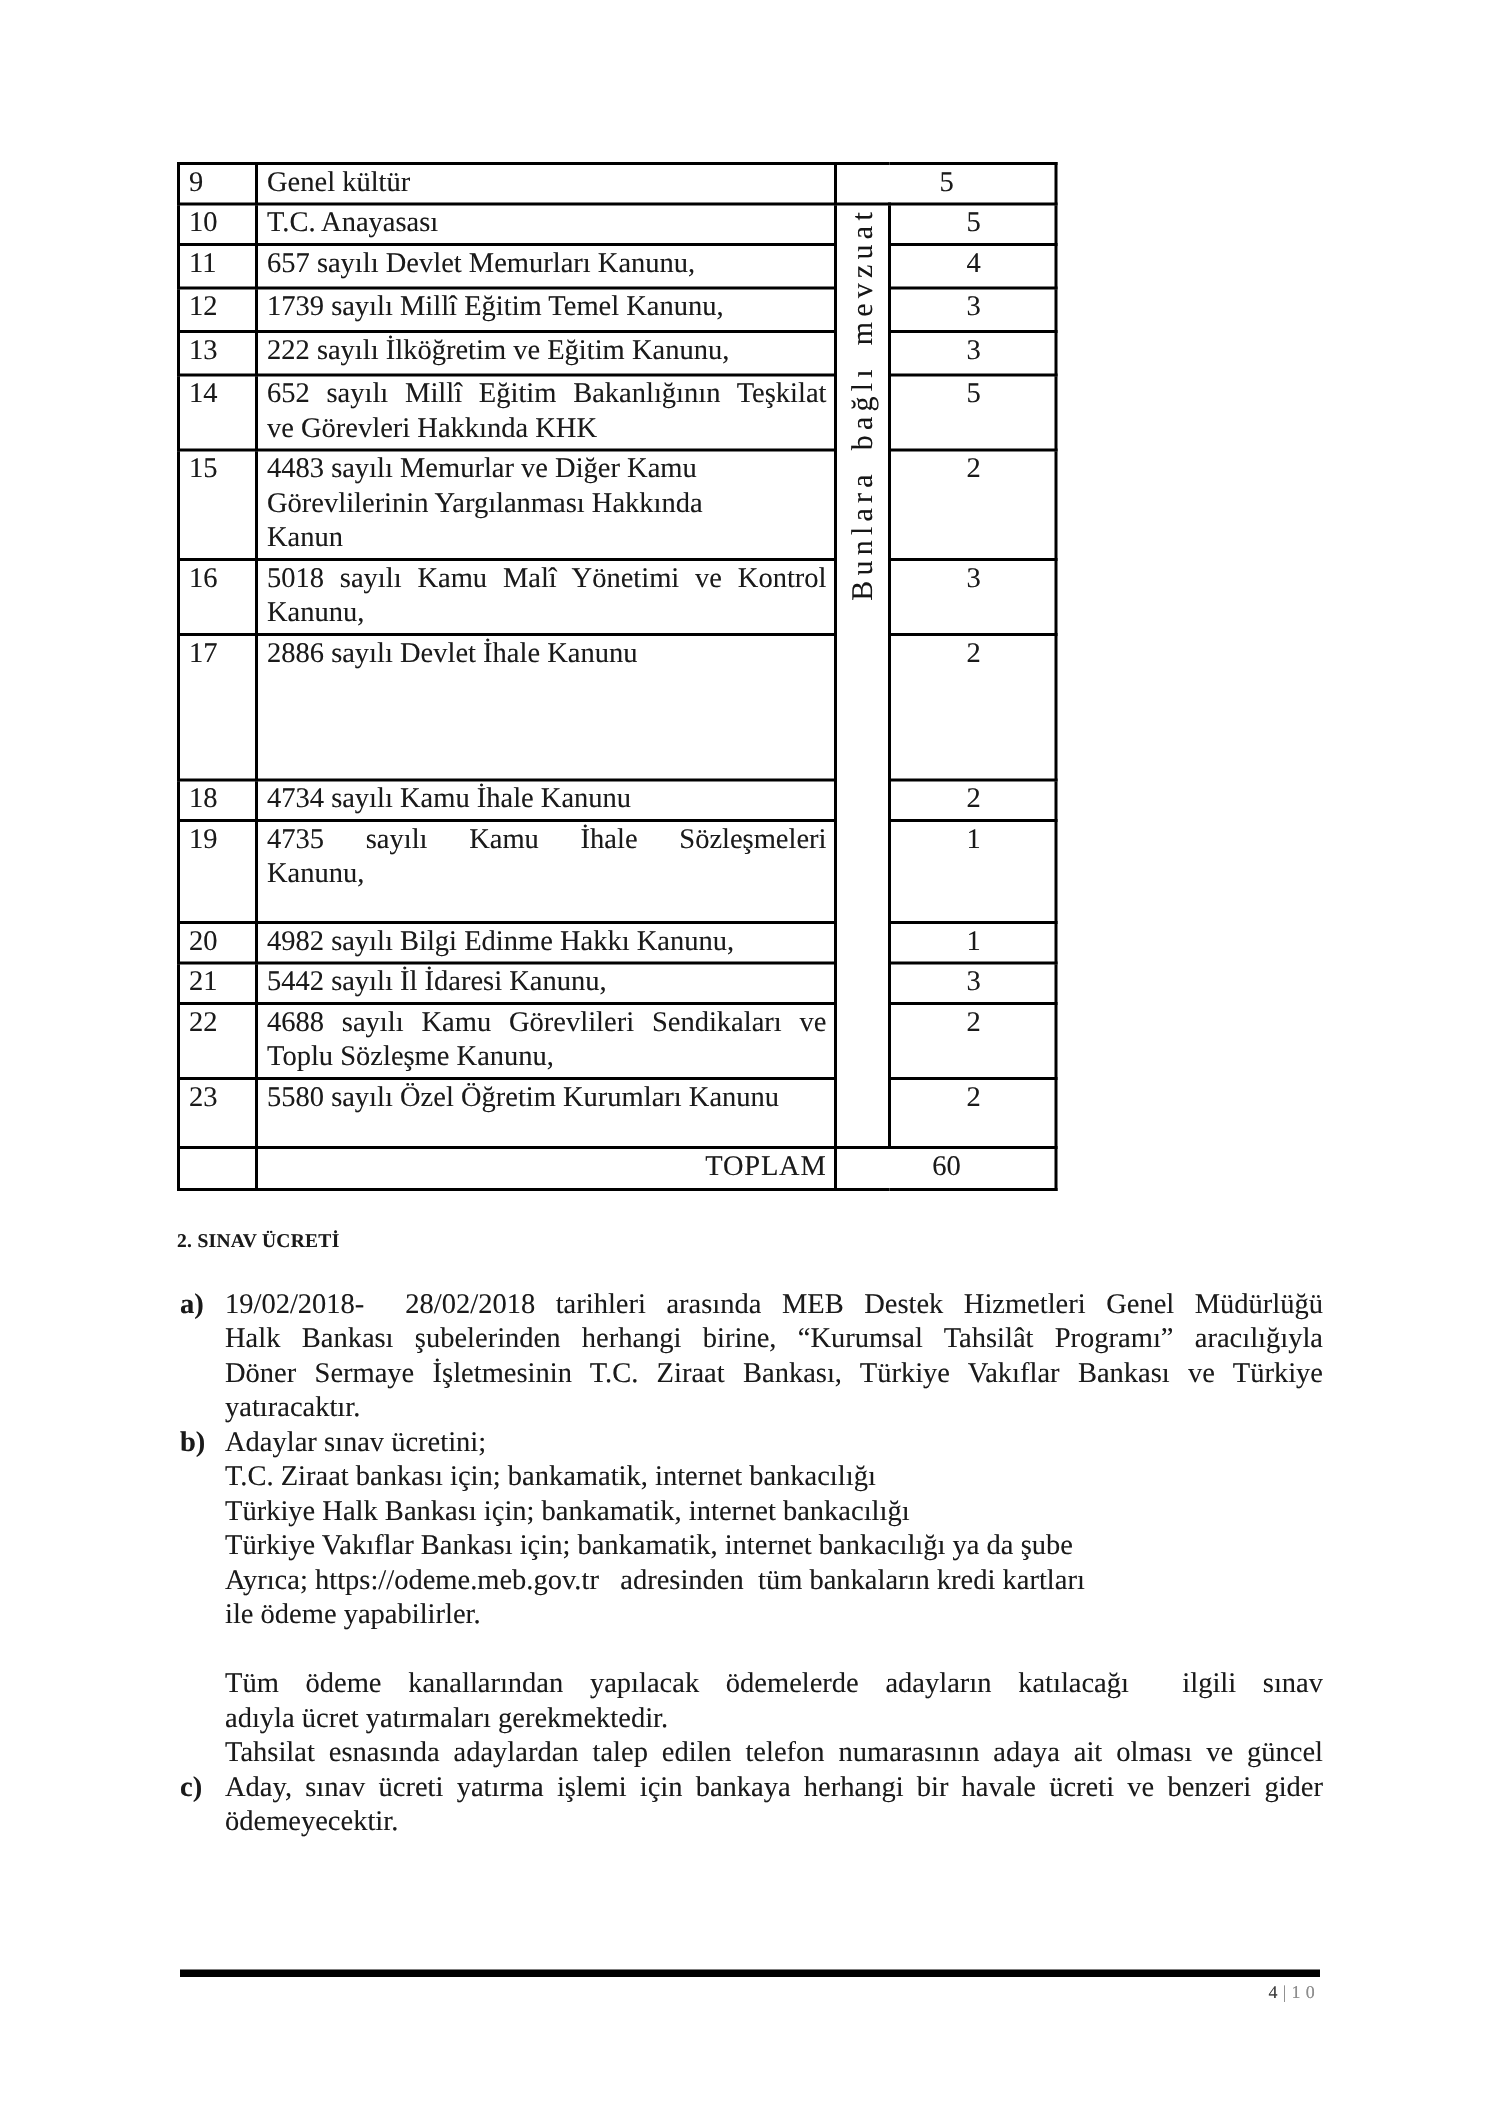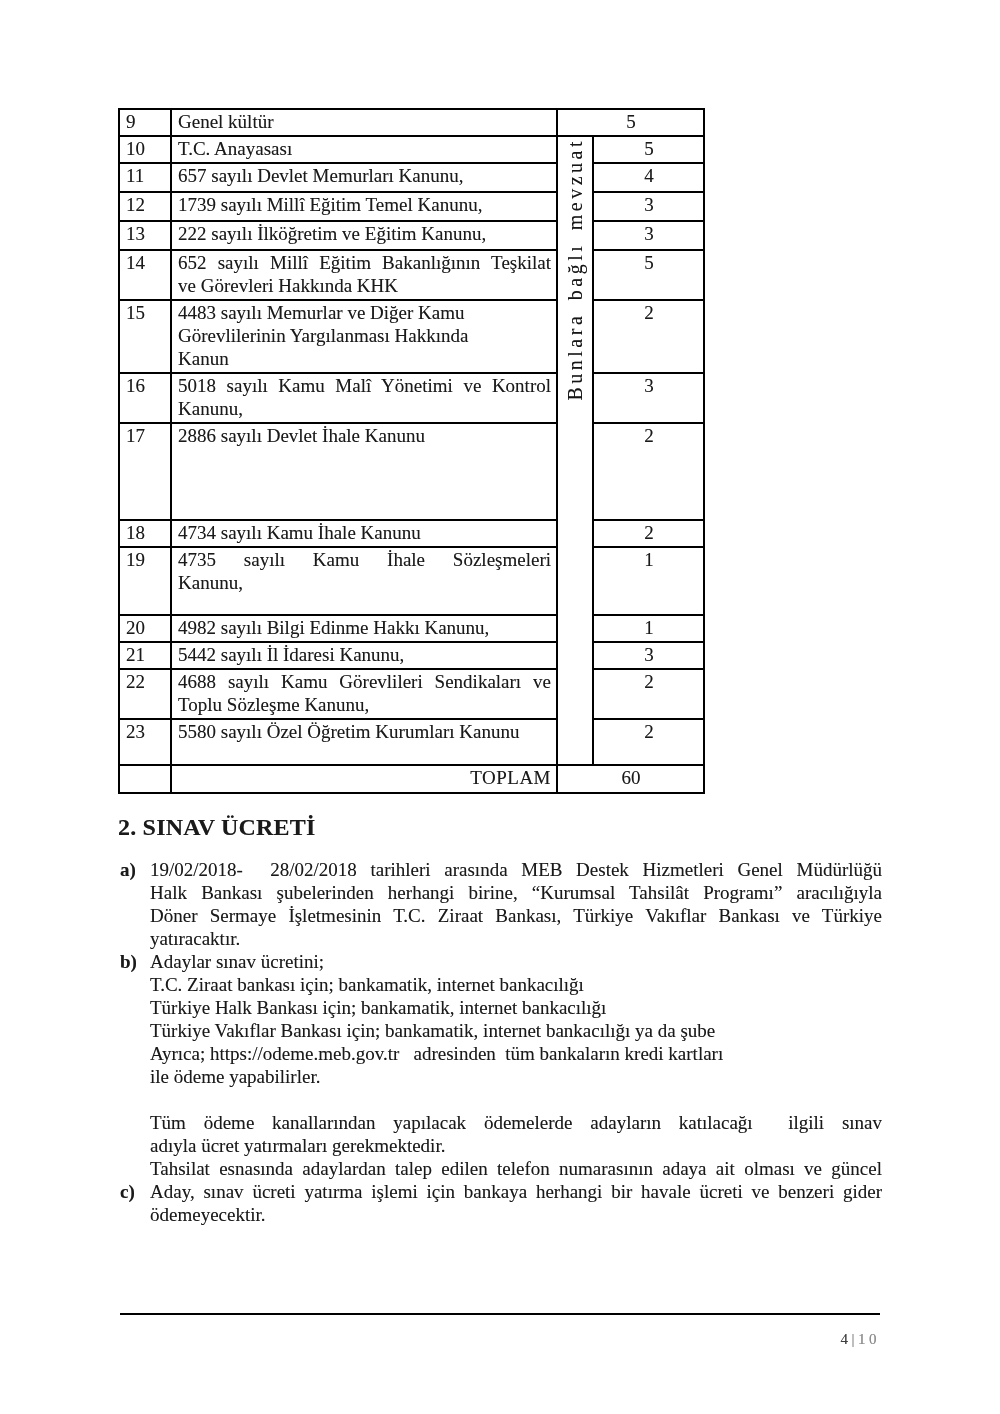--- a/index.html
+++ b/index.html
@@ -18,31 +18,31 @@
   td.rotcell{border-left:3px solid #000;vertical-align:middle;text-align:center;padding:0;}
   td.rotcell .rot{
     display:inline-block;writing-mode:vertical-rl;transform:rotate(180deg);
     white-space:nowrap;font-size:20px;letter-spacing:3.5px;word-spacing:4px;color:#161616;
   }
   td.toplamcell{text-align:right;font-weight:normal;font-size:20px;padding-right:6px;letter-spacing:.5px;}
   .tl{white-space:pre-wrap;}
   .jl{text-align:justify;text-align-last:justify;}
   
   #bodytext{position:absolute;left:118px;top:815px;width:764px;font-size:19px;line-height:23px;}
-  #heading{font-weight:bold;font-size:24px;line-height:24px;margin-bottom:19px;letter-spacing:.2px;}
+  #heading{font-weight:bold;font-size:13px;line-height:24px;margin-bottom:19px;letter-spacing:.2px;}
   .item{position:relative;padding-left:32px;}
   .item.gap{margin-top:23px;}
   .item .label{position:absolute;left:2px;top:0;font-weight:bold;}
   .line{white-space:pre-wrap;min-height:23px;}
   .u{text-underline-offset:2.5px;}
   
   #footer{
     position:absolute;left:120px;top:1313px;width:760px;
-    border-top:2px solid #000000;padding-top:16px;
-    text-align:right;font-size:15px;letter-spacing:3.5px;color:#8e8e8e;
+    border-top:5px solid #000000;padding-top:3px;
+    text-align:right;font-size:12px;letter-spacing:3.5px;color:#8e8e8e;
   }
   #footer .cur{color:#3d3d3d;}
 </style>
 </head>
 <body>
 
 <div class="page">
 
   <table class="exam">
     <colgroup>

